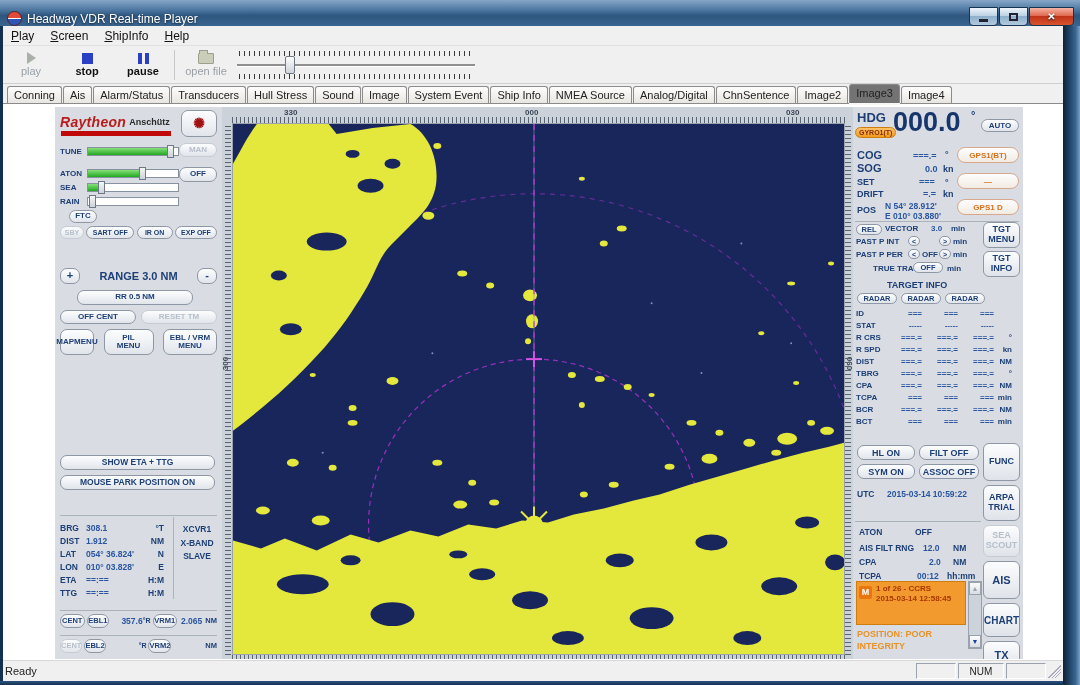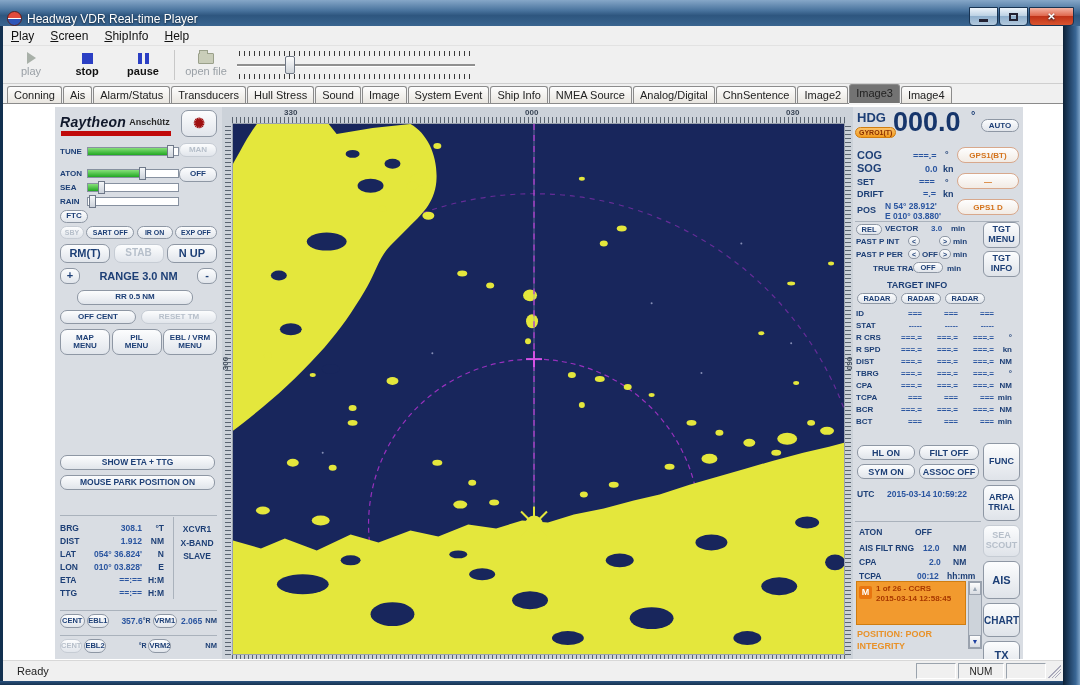--- a/index.html
+++ b/index.html
@@ -40,30 +40,30 @@
   #tabbar{left:0;top:58px;right:0;height:19px;background:#f0f0f0;display:flex;align-items:flex-end;padding-left:4px;font-size:11px;color:#222}
   .tab{border:1px solid #8b8b8b;border-bottom:none;border-radius:3px 3px 0 0;background:linear-gradient(#fdfdfd,#e9e6e0);padding:2px 6px 2px;margin-right:1px;height:17px;white-space:nowrap}
   .tab.active{background:#737373;height:19px;font-weight:normal;position:relative;z-index:2;box-shadow:0 2px 0 #f6f6f6}
   #content{left:0;top:77px;right:0;height:557px;background:#fff;border-top:1px solid #8b8b8b;overflow:hidden}
   
   #capture{left:52px;top:3px;width:968px;height:552px;background:#d9dde3;overflow:hidden}
   
   #lpanel{left:0;top:0;width:167px;height:552px;background:#d9dde3;font-size:9px;font-weight:bold;color:#1d3f76}
   .b{background:linear-gradient(#fcfdfe,#e1e5eb);border:1px solid #8e97a4;border-radius:7px;color:#1d3f76;font-weight:bold;text-align:center;display:flex;align-items:center;justify-content:center;line-height:1.05}
   .dis{color:#b6bfca!important;border-color:#c6ccd4!important}
-  #brand-name{color:#0f172a;font-style:italic;font-size:14px;letter-spacing:.3px}
+  #brand-name{color:#b91c1c;font-style:italic;font-size:14px;letter-spacing:.3px}
   #brand-sub{color:#2a2a2a;font-size:9px;margin-left:3px}
   #brand-bar{position:absolute;left:6px;top:24px;width:110px;height:5px;background:#c00a0a}
   .sl-label{width:27px;font-size:8px}
   .sl-track{width:92px;height:9px;background:#fff;border:1px solid #8791a0;position:relative}
   .sl-fill{position:absolute;left:0;top:0;bottom:0;background:linear-gradient(#86e07a,#22a822)}
   .sl-thumb{position:absolute;top:-3px;width:7px;height:13px;background:linear-gradient(#f4f6f8,#ccd2da);border:1px solid #6e7888}
   .lp-row{position:absolute;left:5px;right:5px;display:flex;align-items:center}
   .navrow{display:flex;font-size:8.5px;height:13px;align-items:center}
-  .navrow .l{width:26px}.navrow .v{width:56px;text-align:right;color:#2a55a0}.navrow .u{width:22px;text-align:right}
+  .navrow .l{width:26px}.navrow .v{width:56px;text-align:left;color:#2a55a0}.navrow .u{width:22px;text-align:right}
   
   #frame{left:167px;top:0;width:631px;height:552px;background:#ccd2d9;color:#3a4656}
   .tick-h{background:repeating-linear-gradient(90deg,#5a6470 0,#5a6470 1px,transparent 1px,transparent 4px)}
   .tick-v{background:repeating-linear-gradient(0deg,#5a6470 0,#5a6470 1px,transparent 1px,transparent 4px)}
   .brg-lbl{position:absolute;font-size:8px;font-weight:bold;color:#3a4656}
   #ppi{position:absolute;left:10px;top:16px;width:613px;height:532px;display:block;background:#18265c;border:1px solid #9aa2ae}
   
   #rpanel{left:798px;top:0;width:170px;height:552px;background:#d9dde3;color:#1d3f76;font-weight:bold}
   .r{position:absolute;display:flex;align-items:center;font-size:9px;font-weight:bold;color:#1d3f76;white-space:nowrap}
   .val{color:#2a55a0}
@@ -199,47 +199,36 @@
               <span class="sl-fill" style="width:14%"></span>
               <span class="sl-thumb" style="left:11%"></span>
             </span>
         </div>
         <div class="lp-row" style="top:90px">
           <span class="sl-label">RAIN</span>
           <span class="sl-track">
               <span class="sl-thumb" style="left:1%"></span>
             </span>
         </div>
-        <div class="b abs" style="left:5px;top:103px;width:28px;height:13px;font-size:8px">
+        <div class="b abs" style="left:14px;top:103px;width:28px;height:13px;font-size:8px">
             <span>FTC</span>
           </div>
 
         <div class="lp-row" style="top:119px;justify-content:space-between">
           <span class="b dis" style="width:24px;height:13px;font-size:7px">
               <span>SBY</span>
             </span>
           <span class="b" style="width:48px;height:13px;font-size:7px">
               <span>SART OFF</span>
             </span>
           <span class="b" style="width:36px;height:13px;font-size:7px">
               <span>IR ON</span>
             </span>
           <span class="b" style="width:42px;height:13px;font-size:7px">
               <span>EXP OFF</span>
-            </span>
-        </div>
-        <div class="lp-row" style="top:127px;top:137px;justify-content:space-between">
-          <span class="b" style="width:50px;height:19px;font-size:11px">
-              <span>RM(T)</span>
-            </span>
-          <span class="b dis" style="width:50px;height:19px;font-size:10px">
-              <span>STAB</span>
-            </span>
-          <span class="b" style="width:50px;height:19px;font-size:11px">
-              <span>N UP</span>
             </span>
         </div>
         <div class="lp-row" style="top:161px;justify-content:space-between">
           <span class="b" style="width:20px;height:16px;font-size:11px">
               <span>+</span>
             </span>
           <span style="font-size:11px">RANGE 3.0 NM</span>
           <span class="b" style="width:20px;height:16px;font-size:11px">
               <span>-</span>
             </span>
@@ -249,21 +238,21 @@
           </div>
         <div class="lp-row" style="top:203px;justify-content:space-between">
           <span class="b" style="width:76px;height:14px;font-size:8px">
               <span>OFF CENT</span>
             </span>
           <span class="b dis" style="width:76px;height:14px;font-size:8px">
               <span>RESET TM</span>
             </span>
         </div>
         <div class="lp-row" style="top:222px;justify-content:space-between">
-          <span class="b" style="width:50px;height:26px;font-size:8px;flex-direction:column">
+          <span class="b" style="width:34px;height:26px;font-size:8px;flex-direction:row">
               <span>MAP</span>
               <span>MENU</span>
             </span>
           <span class="b" style="width:50px;height:26px;font-size:8px;flex-direction:column">
               <span>PIL</span>
               <span>MENU</span>
             </span>
           <span class="b" style="width:54px;height:26px;font-size:8px;flex-direction:column">
               <span>EBL / VRM</span>
               <span>MENU</span>
@@ -697,21 +686,21 @@
             <span>CHART</span>
           </span>
         <span class="sbtn" style="top:534px;height:28px;font-size:11px">
             <span>TX</span>
           </span>
       </div>
     </div>
   </div>
 
   <div id="statusbar" class="abs">
-    <span style="padding-left:14px">Ready</span>
+    <span style="padding-left:2px">Ready</span>
     <span style="margin-left:auto;display:flex;align-items:center">
       <span class="sb-box" style="width:40px"></span>
       <span class="sb-box" style="width:46px">NUM</span>
       <span class="sb-box" style="width:40px"></span>
       <span id="grip"></span>
     </span>
   </div>
 </div>
 
 </body></html>

